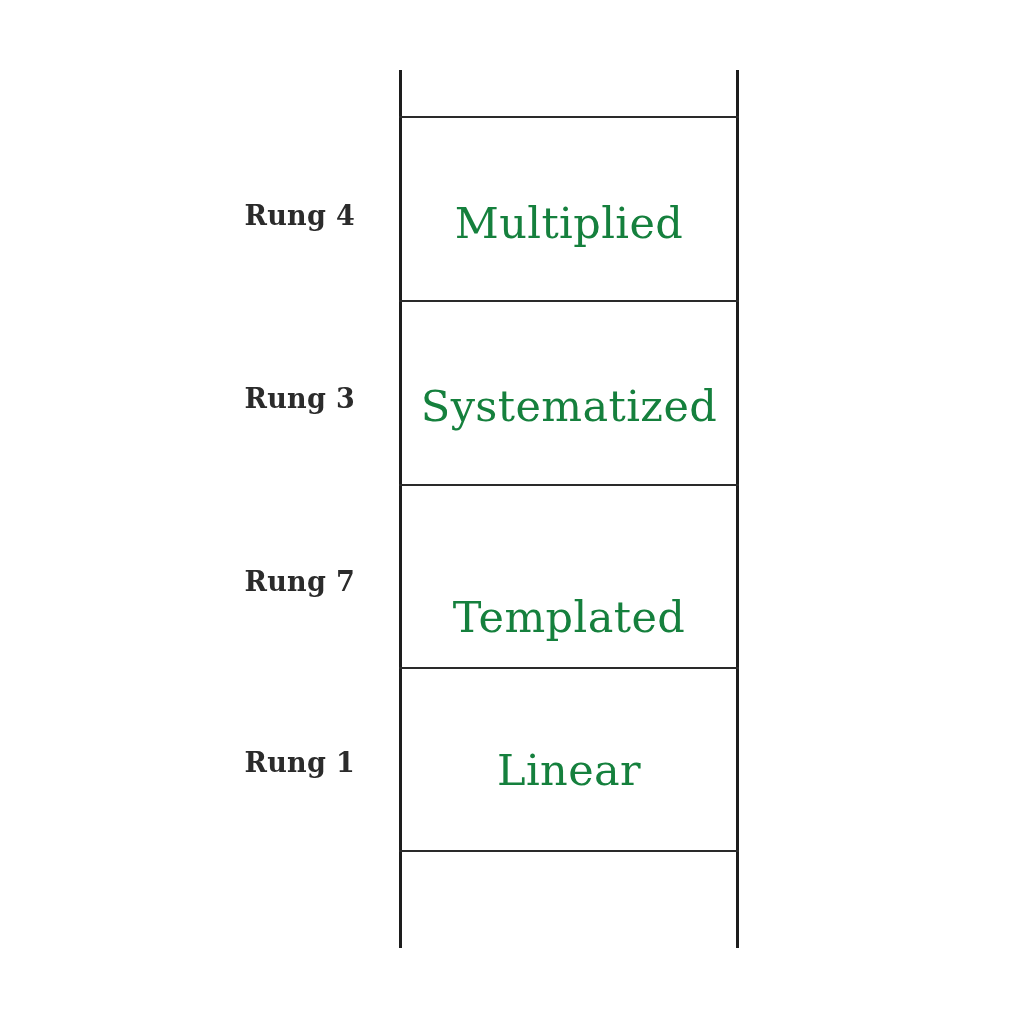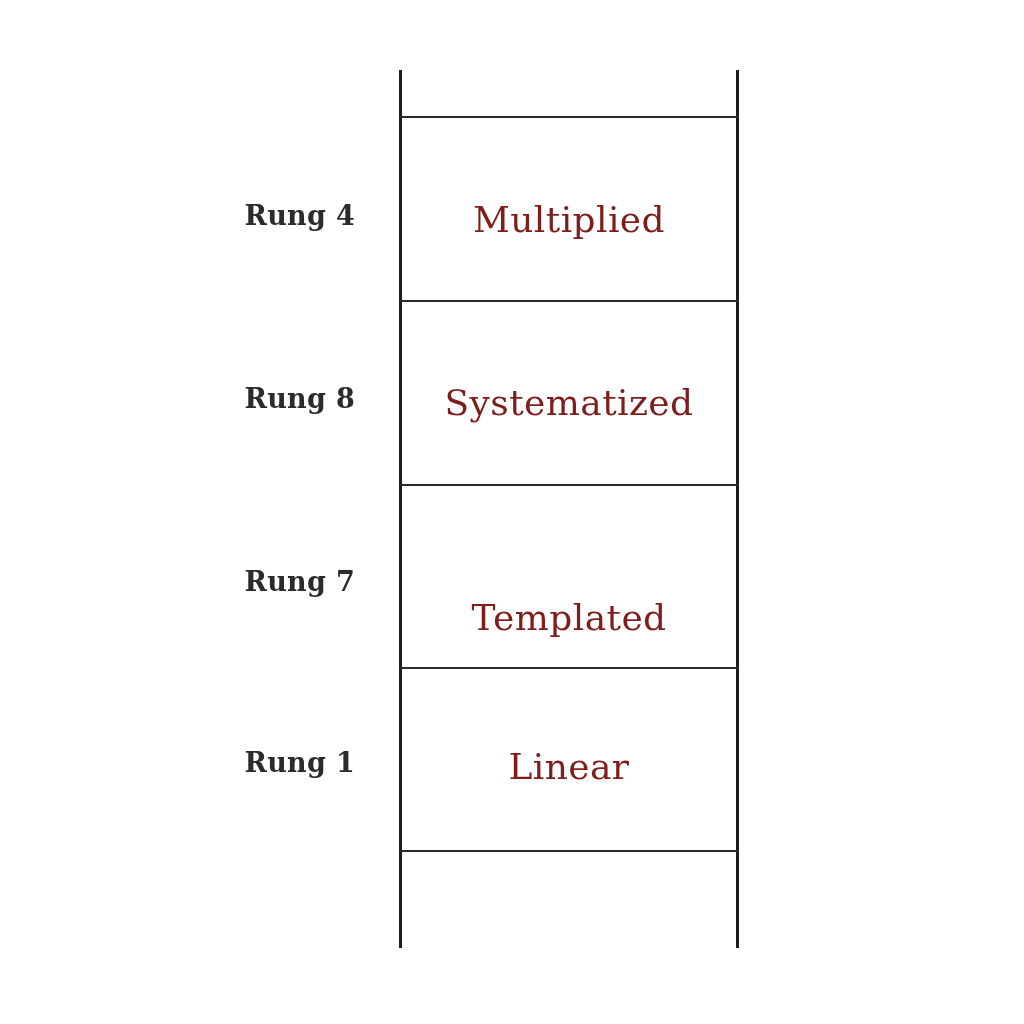--- a/index.html
+++ b/index.html
@@ -42,23 +42,23 @@
   .rung-cell {
     position: absolute;
     left: 401px;
     width: 336px;
     display: flex;
     align-items: center;
     justify-content: center;
   }
 
   .rung-text {
-    font-size: 36px;
+    font-size: 43px;
     font-weight: 400;
-    color: #7f1d1d;
+    color: #15803d;
     letter-spacing: 0.4px;
     line-height: 1;
     white-space: nowrap;
   }
 
   
   .rung-label {
     position: absolute;
     left: 150px;
     width: 205px;
@@ -97,21 +97,21 @@
   <div class="rung-stub" style="top:852px; height:96px;"></div>
 
   <div class="rung-cell" style="top:118px; height:182px; align-items:flex-start; padding-top:84px; box-sizing:border-box;">
     <span class="rung-text">Multiplied</span>
   </div>
   <div class="rung-label" style="top:202px;">Rung 4</div>
 
   <div class="rung-cell" style="top:302px; height:182px; align-items:flex-start; padding-top:83px; box-sizing:border-box;">
     <span class="rung-text">Systematized</span>
   </div>
-  <div class="rung-label" style="top:385px;">Rung 8</div>
+  <div class="rung-label" style="top:385px;">Rung 3</div>
 
   <div class="rung-cell" style="top:486px; height:181px; align-items:center; padding-top:82px; box-sizing:border-box;">
     <span class="rung-text">Templated</span>
   </div>
   <div class="rung-label" style="top:568px;">Rung 7</div>
 
   <div class="rung-cell" style="top:669px; height:212px; align-items:flex-start; padding-top:80px; box-sizing:border-box;">
     <span class="rung-text">Linear</span>
   </div>
   <div class="rung-label" style="top:749px;">Rung 1</div>

